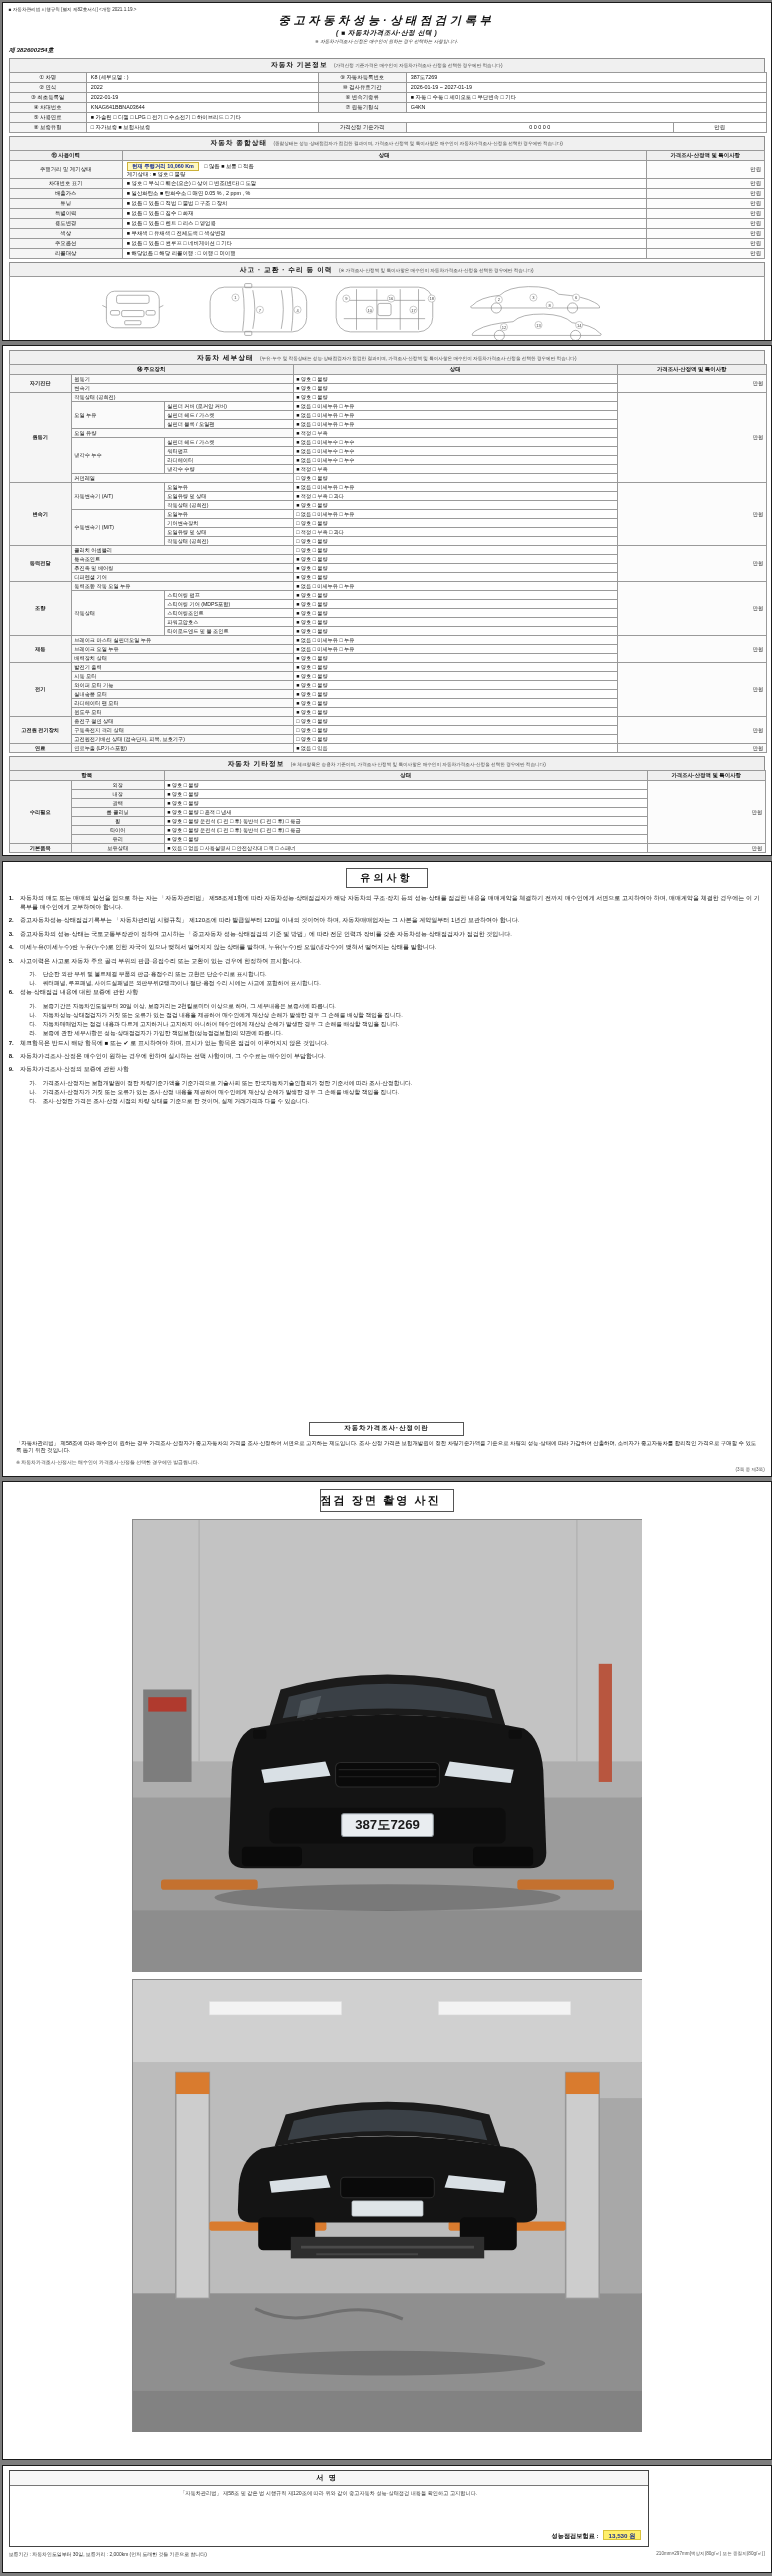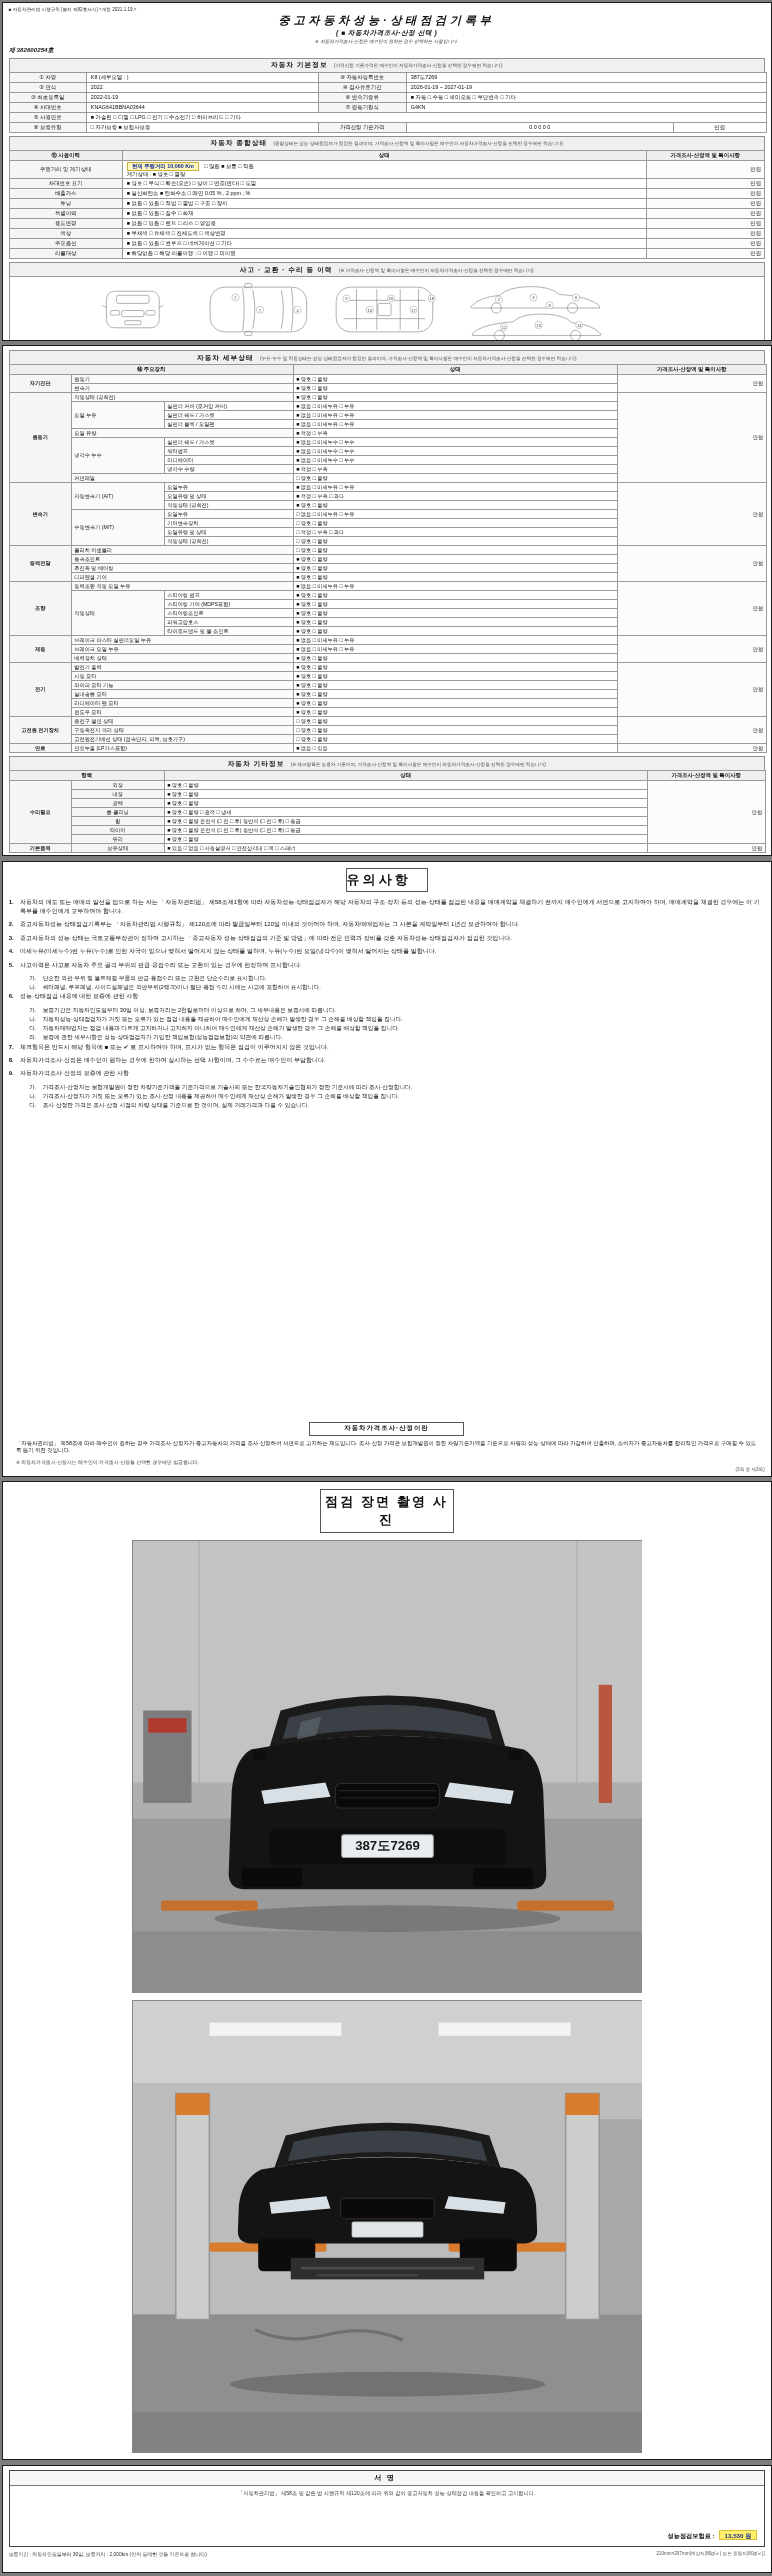--- a/index.html
+++ b/index.html
@@ -39,38 +39,38 @@
 
   .hl-box{display:inline-block;border:0.5px solid #cdb23a;background:#fff9c0;color:#13298f;font-weight:bold;padding:0 4.1px;margin-right:5.2px;}
   .two-line div{line-height:6.7px;}
 
   .legend{font-size:4.9px;color:#333;margin:1.5px 1px;line-height:6.7px;}
   .diagram-wrap{border:0.5px solid #9a9a9a;width:756px;padding:2.1px 0;background:#fff;}
   .page-marker{font-size:4.6px;color:#555;text-align:right;margin-top:1.5px;width:756px;}
 
   .final-row td{font-size:6.7px;font-weight:bold;text-align:center;padding:2.6px;}
 
-  .notice-title{border:0.5px solid #555;display:block;width:82px;margin:2.1px auto 6.2px auto;text-align:left;font-weight:bold;font-size:13px;letter-spacing:3.1px;padding:2.1px 0;}
+  .notice-title{border:0.5px solid #555;display:block;width:82px;margin:2.1px auto 6.2px auto;text-align:center;font-weight:bold;font-size:10px;letter-spacing:3.1px;padding:2.1px 0;}
   .notice-body{font-size:6px;line-height:8.8px;}
   .nb{margin-bottom:4.6px;display:flex;}
   .nb .n{width:11.3px;flex:none;font-weight:bold;}
   .nb .t{white-space:normal;}
   .ns{margin:1px 0 1px 20.6px;display:flex;font-size:5.7px;line-height:8.2px;}
   .ns .n{width:13.4px;flex:none;}
   .ns .t{white-space:normal;}
   .notice-bottom{margin-top:auto;}
   .notice-boxtitle{border:0.5px solid #555;display:block;width:155px;margin:5.2px auto 4.1px auto;text-align:center;font-weight:bold;font-size:6.4px;padding:1.5px 0;letter-spacing:1px;}
   .notice-boxtext{font-size:5.4px;line-height:7.7px;white-space:normal;margin:0 7.2px;}
   .notice-foot{font-size:4.9px;color:#333;margin:4.1px 7.2px 0 7.2px;}
 
-  .photos-title{border:0.5px solid #555;display:block;width:134px;margin:3.1px auto 7.2px auto;text-align:center;font-weight:bold;font-size:13px;letter-spacing:2.1px;padding:2.6px 0;}
+  .photos-title{border:0.5px solid #555;display:block;width:134px;margin:3.1px auto 7.2px auto;font-weight:bold;font-size:11px;letter-spacing:2.1px;padding:2.6px 0;}
   .photo-frame{width:510px;height:453px;margin:0 auto 7.2px auto;border:0.5px solid #888;background:#bdbdbd;}
   .photo-frame svg{display:block;width:509px;height:452px;}
 
-  .sign-box{border:0.8px solid #444;width:756px;height:77px;position:relative;}
+  .sign-box{border:0.8px solid #444;width:640px;height:77px;position:relative;}
   .sign-head{border-bottom:0.5px solid #777;text-align:center;font-weight:bold;font-size:7.2px;letter-spacing:5.2px;padding:2.1px 0;background:#f7f7f7;}
   .sign-statement{font-size:5.2px;color:#333;text-align:center;margin-top:4.1px;}
   .sign-fee{position:absolute;right:7.2px;bottom:5.2px;font-size:6.2px;font-weight:bold;}
   .sign-fee .fee-val{background:#ffef6b;color:#1b2f8f;padding:0.5px 4.1px;border:0.5px solid #d9c23a;margin-left:3.1px;}
   .sign-footer{display:flex;justify-content:space-between;width:756px;margin-top:4.1px;}
   .sign-footer .l{font-size:4.9px;color:#333;}
   .sign-footer .r{font-size:4.6px;color:#555;}
 
   svg text{font-family:"Liberation Sans","DejaVu Sans",sans-serif;}
 </style>

